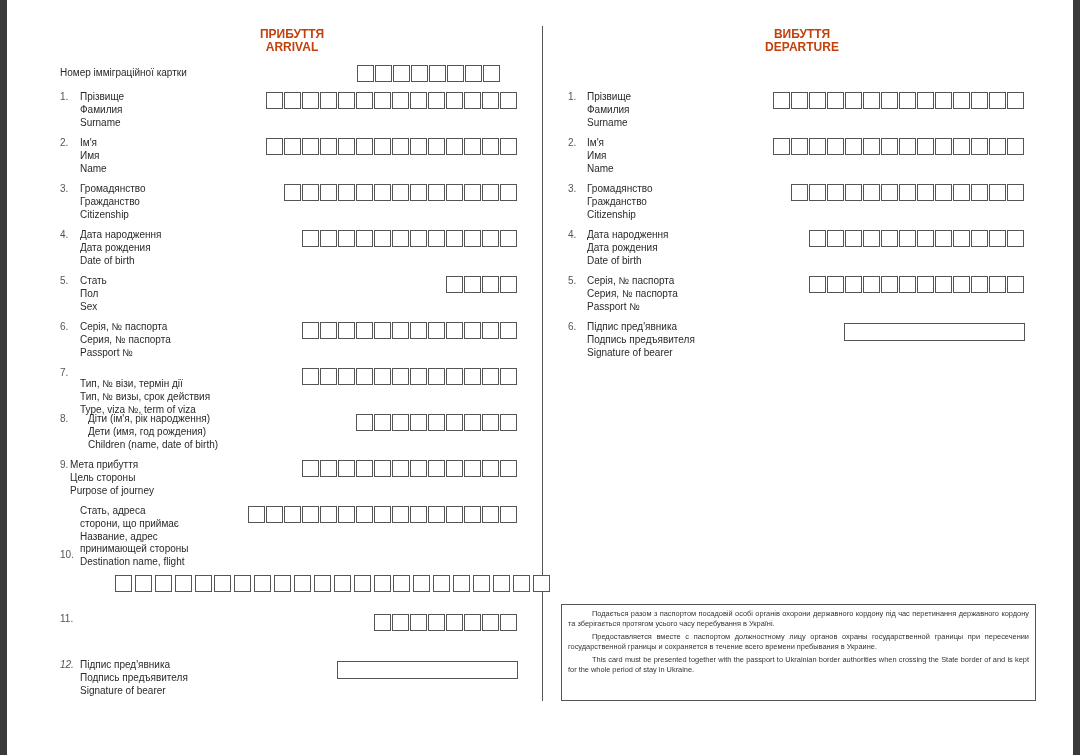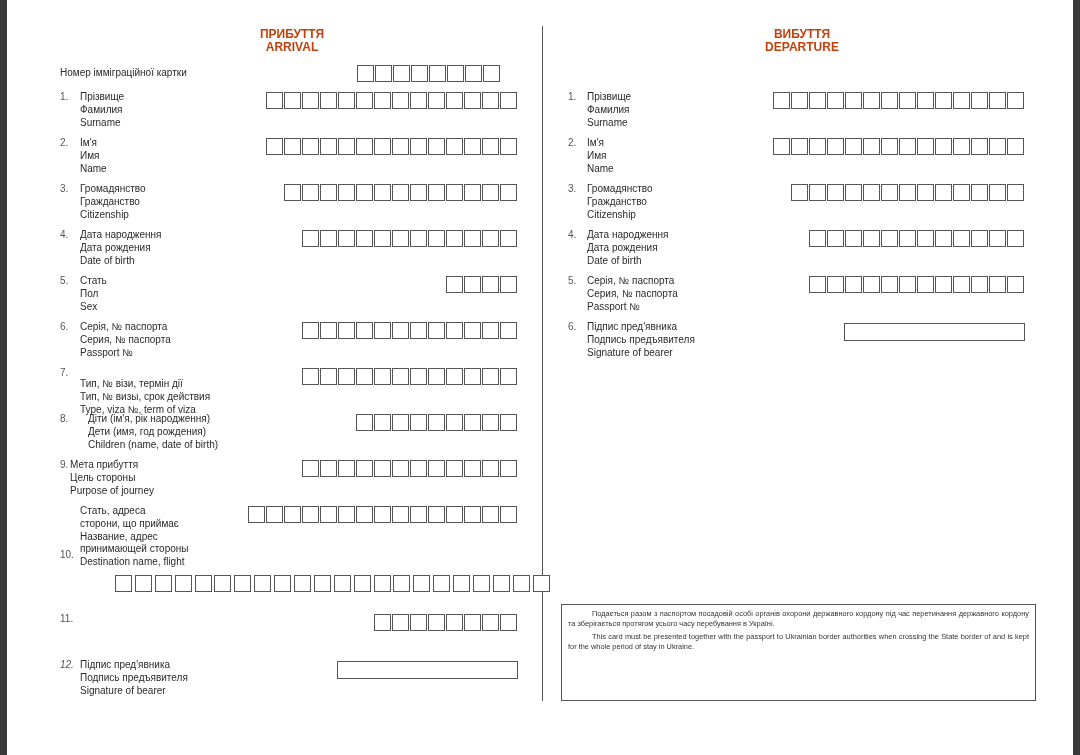--- a/index.html
+++ b/index.html
@@ -42,20 +42,21 @@
       <div class="box"></div>
       <div class="box"></div>
       <div class="box"></div>
     </div>
 
   <div id="arrival-fields"></div>
   <div id="departure-fields"></div>
 
   <div class="notice">
     <p>Подається разом з паспортом посадовій особі органів охорони державного кордону під час перетинання державного кордону та зберігається протягом усього часу перебування в Україні.</p>
+    <p>Предоставляется вместе с паспортом должностному лицу органов охраны государственной границы при пересечении государственной границы и сохраняется в течение всего времени пребывания в Украине.</p>
     <p>This card must be presented together with the passport to Ukrainian border authorities when crossing the State border of and is kept for the whole period of stay in Ukraine.</p>
   </div>
 <div class="num" style="left: 53px; top: 91px;">1.</div>
     <div class="label" style="left: 73px; top: 91px;">
       <div>Прізвище</div>
       <div>Фамилия</div>
       <div>Surname</div>
     </div>
     <div class="boxes" style="left: 259px; top: 92px;">
       <div class="box"></div>

